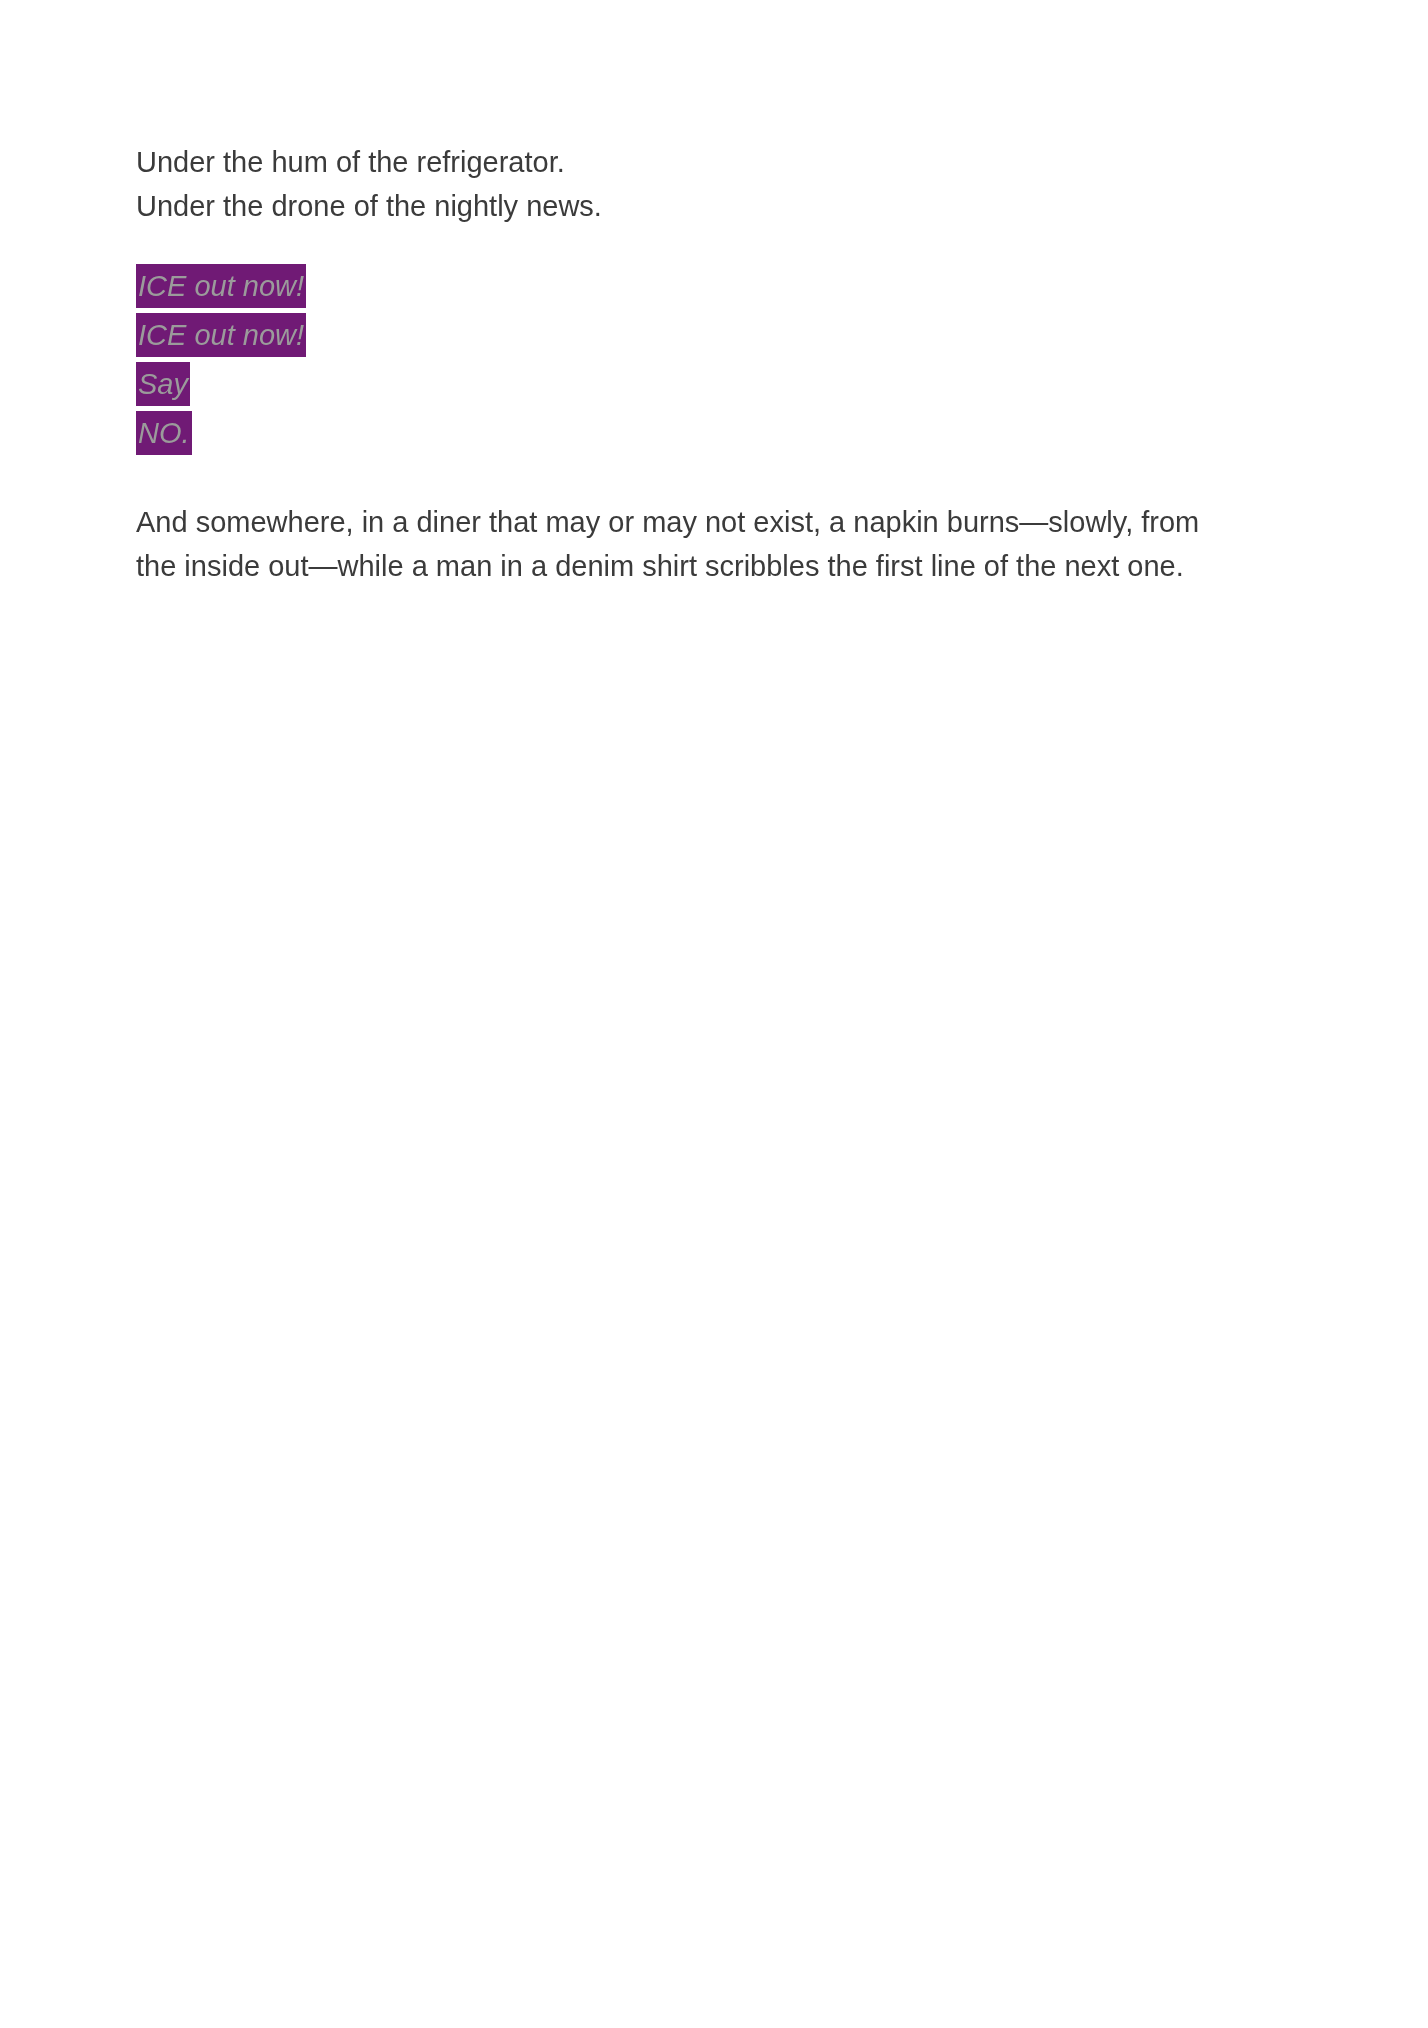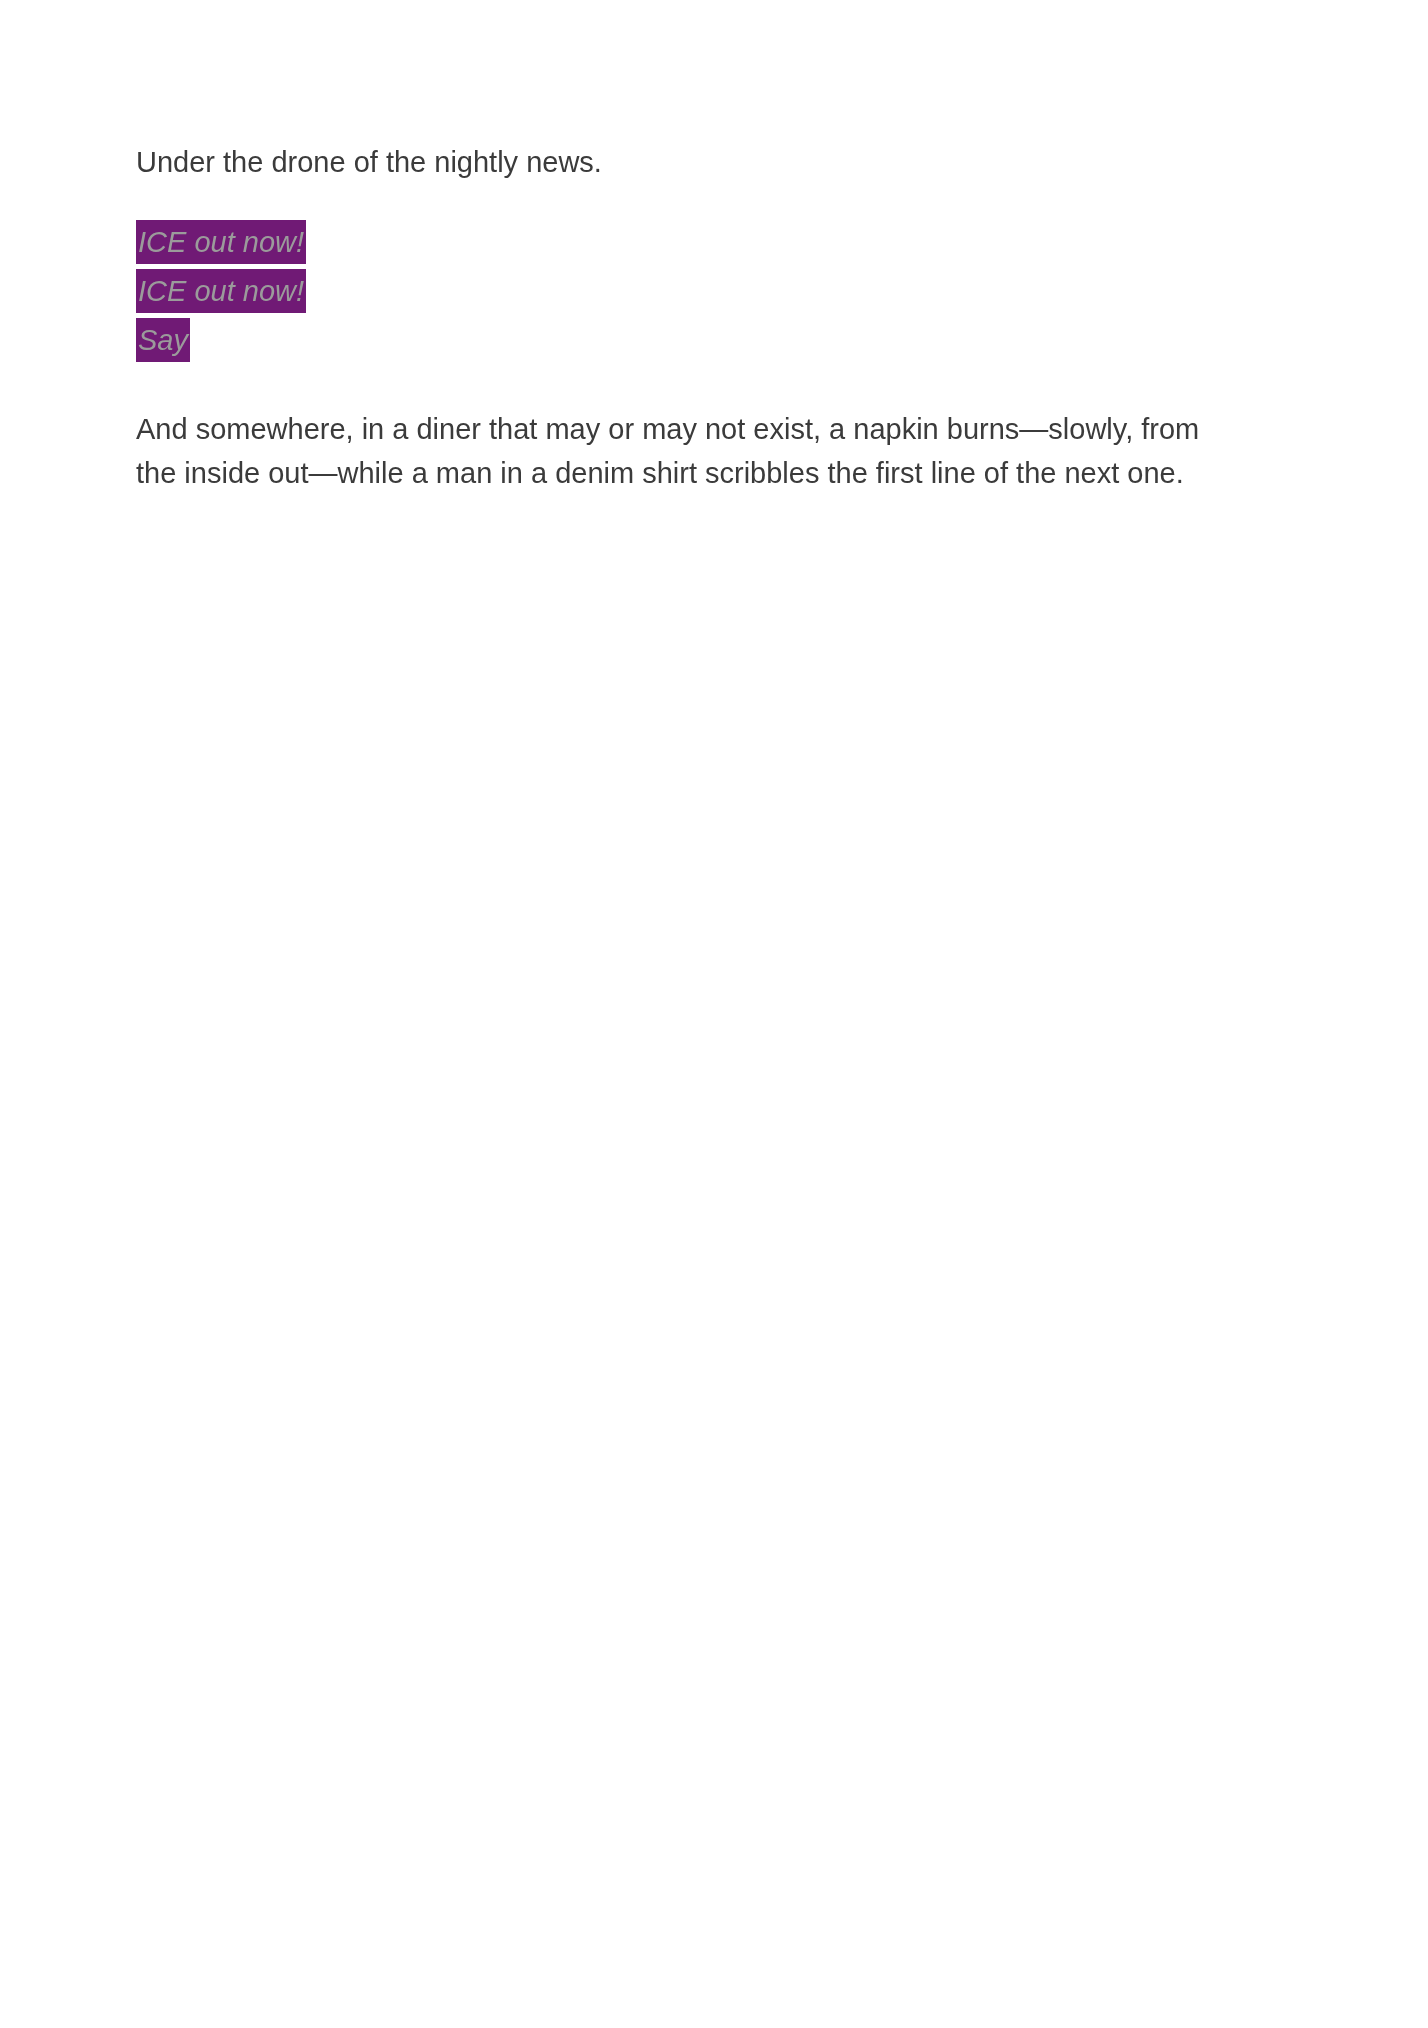--- a/index.html
+++ b/index.html
@@ -57,27 +57,29 @@
     line-height: 44px;
   }
 </style>
 </head>
 <body>
 
 <div class="page">
   <div class="doc-body">
 
     <div class="stanza">
+      <div class="line">Under the hum of the refrigerator.</div>
       <div class="line">Under the drone of the nightly news.</div>
     </div>
 
     <div class="stanza chant">
       <span class="line-wrap"><span class="line">ICE out now!</span></span>
       <span class="line-wrap"><span class="line">ICE out now!</span></span>
       <span class="line-wrap"><span class="line">Say</span></span>
+      <span class="line-wrap"><span class="line">NO.</span></span>
     </div>
 
     <div class="stanza">
       <div class="para">And somewhere, in a diner that may or may not exist, a napkin burns—slowly, from the inside out—while a man in a denim shirt scribbles the first line of the next one.</div>
     </div>
 
   </div>
 </div>
 
 </body></html>

